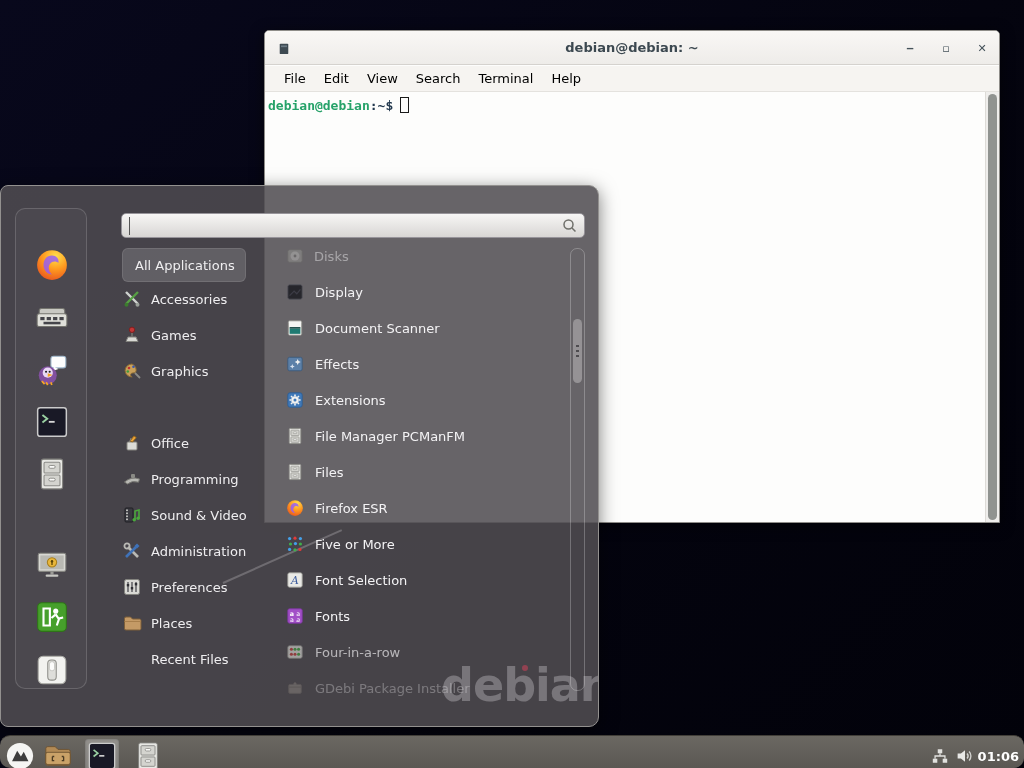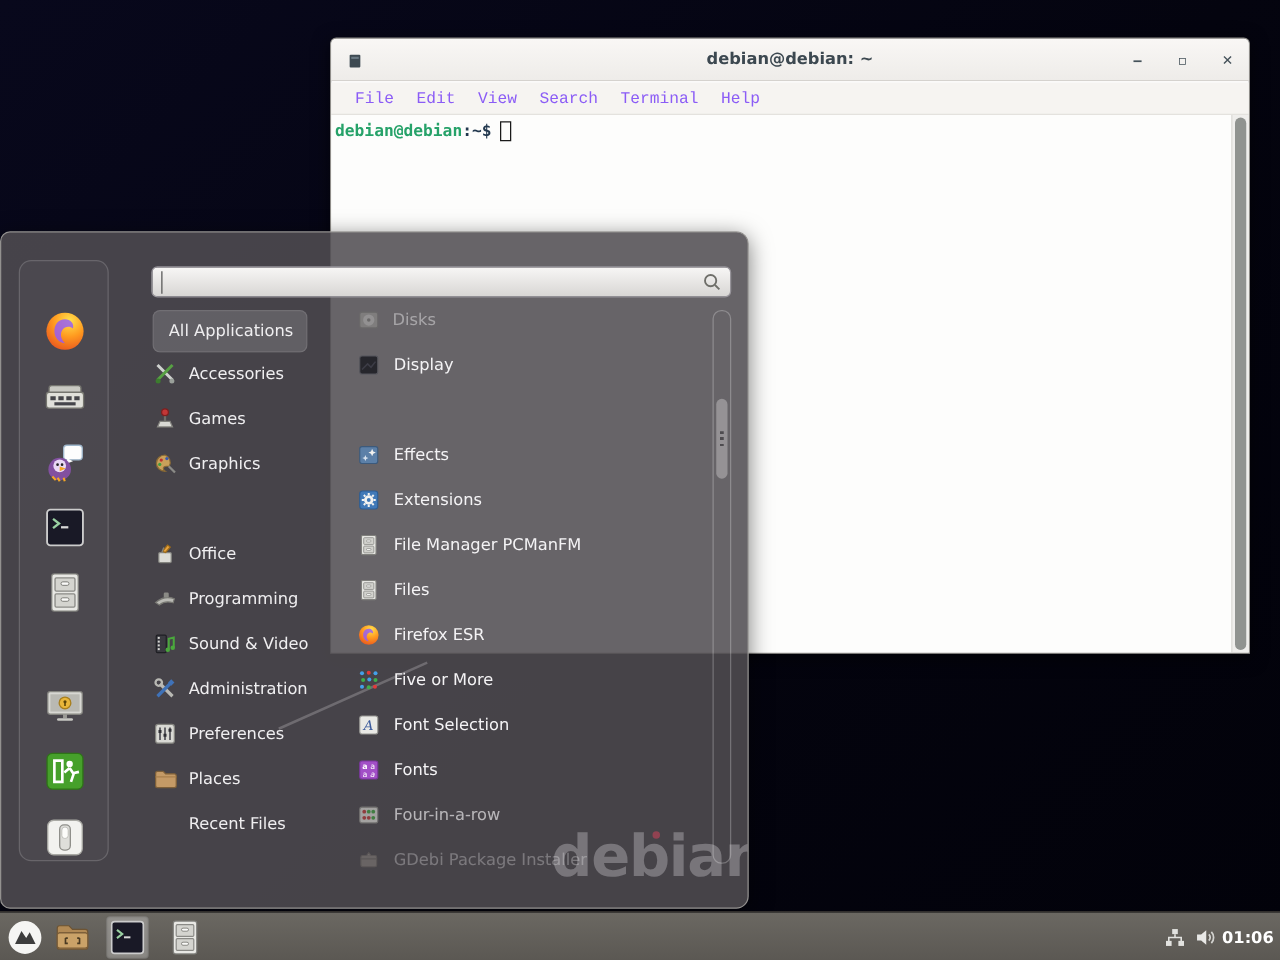--- a/index.html
+++ b/index.html
@@ -13,21 +13,21 @@
       box-shadow:0 3px 14px rgba(0,0,0,0.55); }
   .titlebar { position:absolute; left:0; top:0; right:0; height:34px;
       background:linear-gradient(#f9f7f5,#eeece9); border-bottom:1px solid #d5d2ce;
       border-radius:4px 4px 0 0; display:flex; align-items:center;justify-content:center; }
   .tb-icon { position:absolute; left:13px; top:10px; width:12px; height:14px; }
   .tb-title { flex:1; text-align:center; font-weight:bold; font-size:13px; color:#3c4850; }
   .tb-controls { position:absolute; right:10px; top:0; height:34px; display:flex; align-items:center; gap:22px; }
   .tb-btn { font-size:11px; color:#45525a; width:14px; text-align:center; cursor:default; font-weight:bold; }
   .menubar { position:absolute; left:0; top:35px; right:0; height:26px; background:#f6f4f1;
       display:flex; align-items:center; padding-left:10px; border-bottom:1px solid #e4e2de;}
-  .menubar span { font-size:13px; color:#8b5cf6; padding:3px 9px; border-radius:3px;font-family:Liberation Mono, monospace; }
+  .menubar span { font-size:13px; color:#000000; padding:3px 9px; border-radius:3px; }
   .term-content { position:absolute; left:0; top:61px; right:14px; bottom:0; background:#fdfdfc;
       font-family:"DejaVu Sans Mono","Liberation Mono",monospace; font-size:13px; font-weight:bold;
       padding:5px 0 0 3px; white-space:pre; }
   .p-user { color:#26a269; }
   .p-dark { color:#22384e; }
   .term-cursor { display:inline-block; width:9px; height:16px; border:1px solid #1a1a1a;
       vertical-align:text-bottom; margin-left:7px; background:transparent; }
   .term-scrollbar { position:absolute; top:61px; right:0; bottom:0; width:14px; background:#efeeec;
       border-left:1px solid #dddbd7; }
   .term-scrollbar .thumb { position:absolute; left:2px; right:2px; top:2px; bottom:2px;
@@ -71,22 +71,22 @@
   .fade-45 { opacity:0.45;gap:10px; } .fade-65 { opacity:0.65; } .fade-30 { opacity:0.30;text-align:right; }
 
   .menu-scrollbar { position:absolute; left:569px; top:62px; width:15px; height:443px;
       border:1px solid rgba(255,255,255,0.25); border-radius:7px; z-index:1; }
   .menu-scrollbar .thumb { position:absolute; left:2px; right:2px; top:70px; height:64px;
       background:rgba(255,255,255,0.30); border-radius:5px; }
   .thumb-grip { position:absolute; left:3px; right:3px; top:26px; height:12px;
       background:repeating-linear-gradient(rgba(60,58,62,0.8) 0 2px, transparent 2px 5px); }
 
   
-  .taskbar { position:absolute; left:0; bottom:0; width:1024px; height:39px; z-index:3;
-      background:linear-gradient(#6b6862,#5b5853); border-top:1px solid #413e38; }
+  .taskbar { position:absolute; left:0; bottom:0; width:1024px; height:33px; z-index:3;
+      background:linear-gradient(#6b6862,#5b5853); border-top:1px solid #413e38;border-radius:10px; }
   .task-btn { position:absolute; top:3px; width:34px; height:34px; display:flex;
       align-items:center; justify-content:center; cursor:pointer; border-radius:3px; }
   .task-btn svg { width:30px; height:30px; }
   .task-btn.active { background:rgba(255,255,255,0.28); box-shadow:inset 0 0 2px rgba(0,0,0,0.35); }
   .tray-icon { position:absolute; top:11px; width:18px; height:18px; cursor:pointer; }
   .tray-icon svg { width:18px; height:18px; }
   .clock { position:absolute; right:5px; top:0; height:40px; display:flex; align-items:center;
       color:#ffffff; font-weight:bold; font-size:13px; }
 </style>
 </head>
@@ -343,20 +343,30 @@
   </div>
   <div class="app-row" style="top:88px">
     <span class="i18">
         <svg viewBox="0 0 20 20">
           <rect x="2" y="2" width="16" height="16" rx="2" fill="#26262c" stroke="#55555c"></rect>
           <path d="M4 14l5-5 3 3 4-5" stroke="#3c3c46" fill="none" stroke-width="1.4"></path>
         </svg>
       </span>
     <span>Display</span>
   </div>
+  <div class="app-row" style="top:124px">
+    <span class="i18">
+        <svg viewBox="0 0 20 20">
+          <rect x="2.5" y="2" width="15" height="16" rx="1.5" fill="#f4f4f2" stroke="#8a8a86"></rect>
+          <rect x="4" y="10.5" width="12" height="6" fill="#1f7a72"></rect>
+          <rect x="4" y="9" width="12" height="1.6" fill="#0f3f3b"></rect>
+        </svg>
+      </span>
+    <span>Document Scanner</span>
+  </div>
   <div class="app-row" style="top:160px">
     <span class="i18">
         <svg viewBox="0 0 20 20">
           <rect x="2" y="2.5" width="16" height="15" rx="2" fill="#5c80a8" stroke="#3c5a7c"></rect>
           <path d="M13 4.5l1 2.3 2.3 1-2.3 1-1 2.3-1-2.3-2.3-1 2.3-1z" fill="#f2f2f0"></path>
           <path d="M7 10l.8 1.9 1.9.8-1.9.8-.8 1.9-.8-1.9-1.9-.8 1.9-.8z" fill="#d8e2ee"></path>
         </svg>
       </span>
     <span>Effects</span>
   </div>

